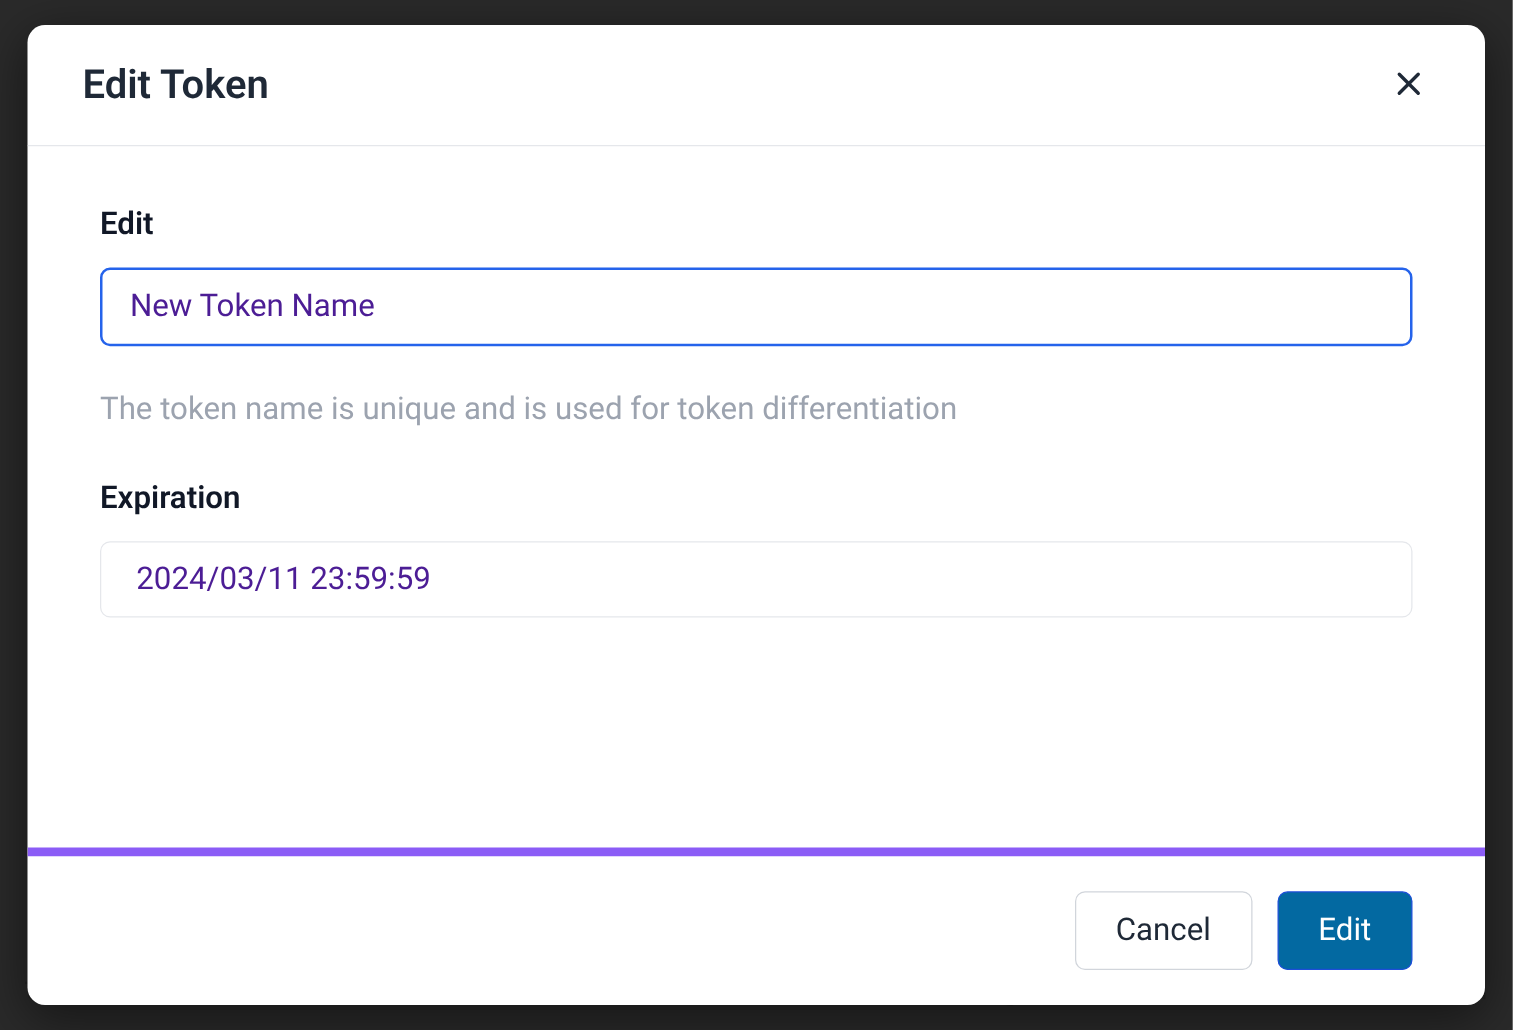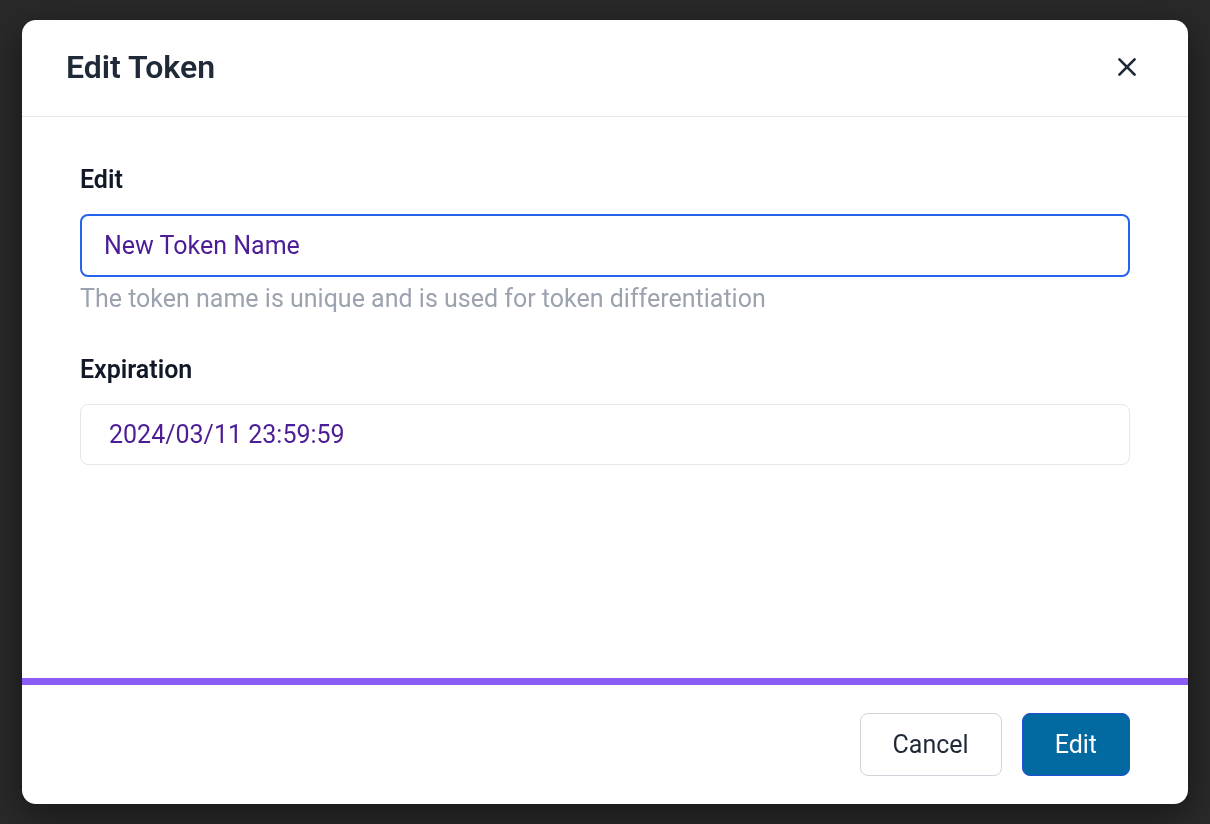--- a/index.html
+++ b/index.html
@@ -123,21 +123,21 @@
       border-radius: 8px;
       outline: none;
       color: #4c1d95;
       background: #fff;
       font-family: inherit;
     }
 
     .help-text {
       font-size: 25px;
       color: #9ca3af;
-      margin-top: 7px;
+      margin-top: 36px;
     }
 
     .expiration-hint {
       font-size: 25px;
       color: #1f2937;
       margin-top: 18px;
     }
 
     .link {
       color: #2563eb;

